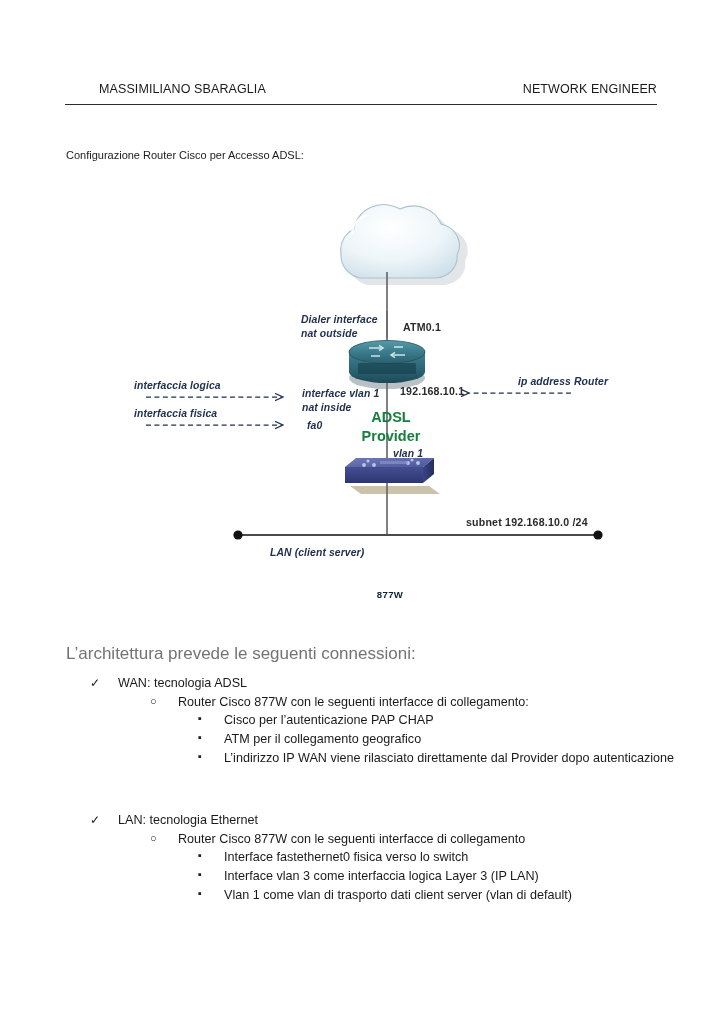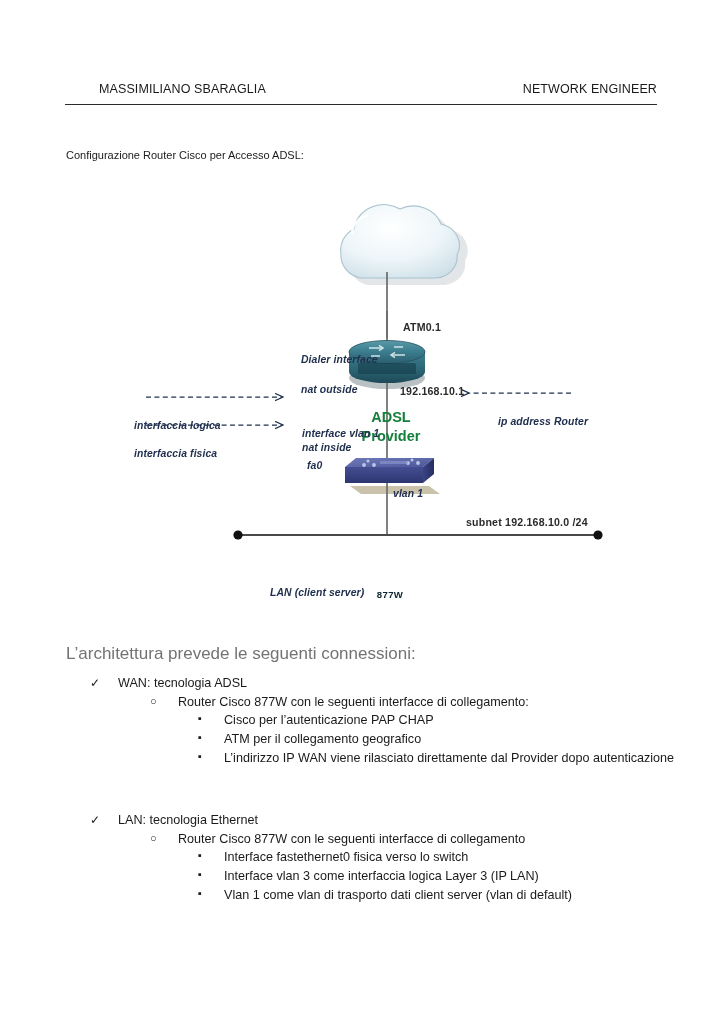--- a/index.html
+++ b/index.html
@@ -35,21 +35,21 @@
   
   .diagram{
     position:absolute; left:0; top:186px; width:724px; height:385px;
   }
   .diagram svg{display:block;}
   .dlabel{
     position:absolute;
     font-family:"Liberation Sans", sans-serif;
     white-space:nowrap;
   }
-  .it-navy{ font-style:italic; font-weight:bold; font-size:10.4px; color:#20304e; letter-spacing:.1px;margin-top:40px;}
+  .it-navy{ font-style:italic; font-weight:bold; font-size:10.4px; color:#20304e; letter-spacing:.1px;}
   .up-dark{ font-style:normal; font-weight:bold; font-size:10.6px; color:#2b2b2b; letter-spacing:.2px;}
 
   
   .cloud-text{
     position:absolute; left:336px; top:222px; width:110px;
     text-align:center; line-height:1.32;
     font-size:14.5px; font-weight:bold; color:#15803d;
   }
   
   .router-text{
@@ -196,35 +196,35 @@
 
     <line x1="387" y1="125" x2="387" y2="152" stroke="#6b6b6b" stroke-width="1.7"></line>
   </svg>
 
   <div class="cloud-text">
     <div>ADSL</div>
     <div>Provider</div>
   </div>
 
   <div class="dlabel it-navy" style="left:301px; top:128px;">Dialer interface</div>
-  <div class="dlabel it-navy" style="left:301px; top:158px;">nat outside</div>
+  <div class="dlabel it-navy" style="left:301px; top:142px;">nat outside</div>
 
   <div class="dlabel up-dark" style="left:403px; top:135px;">ATM0.1</div>
 
   <div class="router-text">877W</div>
 
   <div class="dlabel it-navy" style="left:134px; top:194px;">interfaccia  logica</div>
   <div class="dlabel it-navy" style="left:134px; top:222px;">interfaccia  fisica</div>
 
   <div class="dlabel it-navy" style="left:302px; top:202px;text-align:right;">interface  vlan 1</div>
   <div class="dlabel it-navy" style="left:302px; top:216px;">nat inside</div>
   <div class="dlabel it-navy" style="left:307px; top:234px;">fa0</div>
 
   <div class="dlabel up-dark" style="left:400px; top:199px;">192.168.10.1</div>
-  <div class="dlabel it-navy" style="left:498px; top:190px;">ip address Router</div>
+  <div class="dlabel it-navy" style="left:518px; top:190px;">ip address Router</div>
 
   <div class="dlabel it-navy" style="left:393px; top:262px;">vlan 1</div>
 
   <div class="switch-text">3COM</div>
 
   <div class="dlabel up-dark" style="left:466px; top:330px;">subnet 192.168.10.0 /24</div>
   <div class="dlabel it-navy" style="left:270px; top:361px;">LAN (client server)</div>
 </div>
 
 <div class="body-intro">L’architettura prevede le seguenti connessioni:</div>

